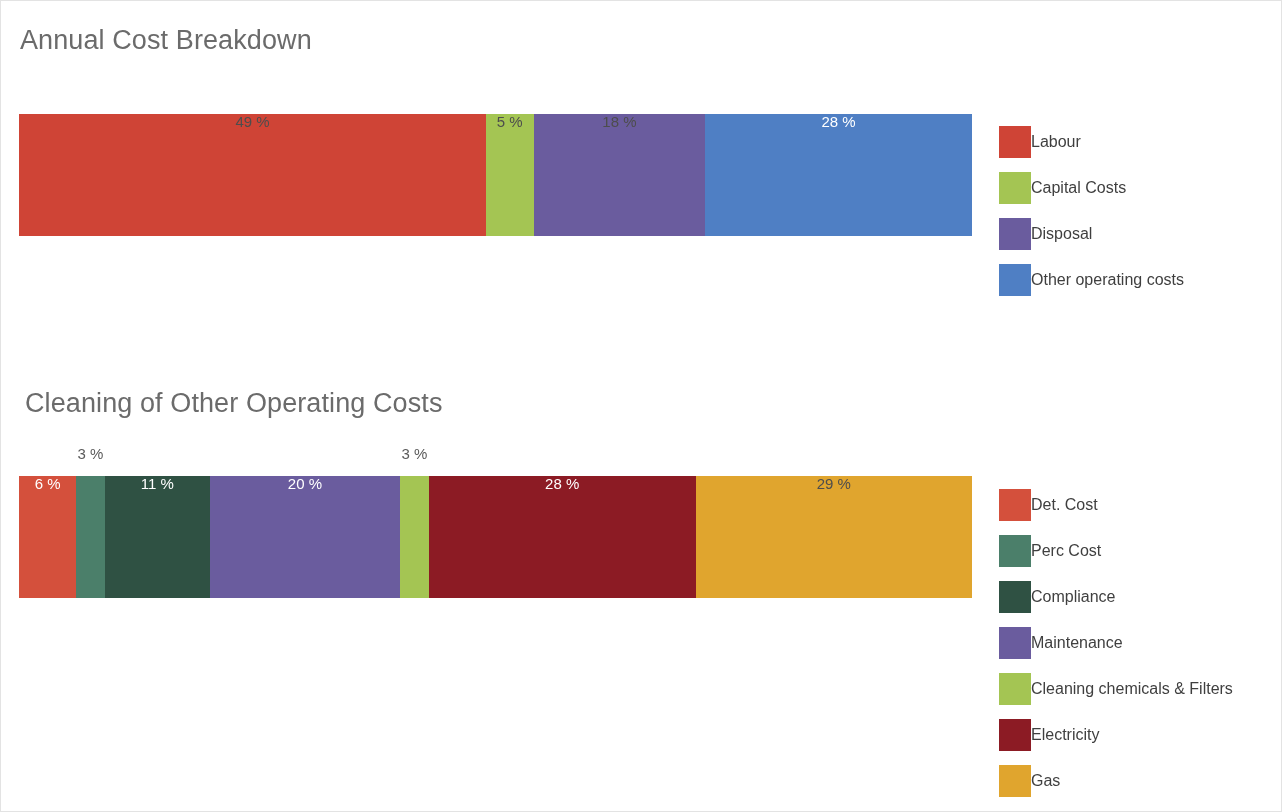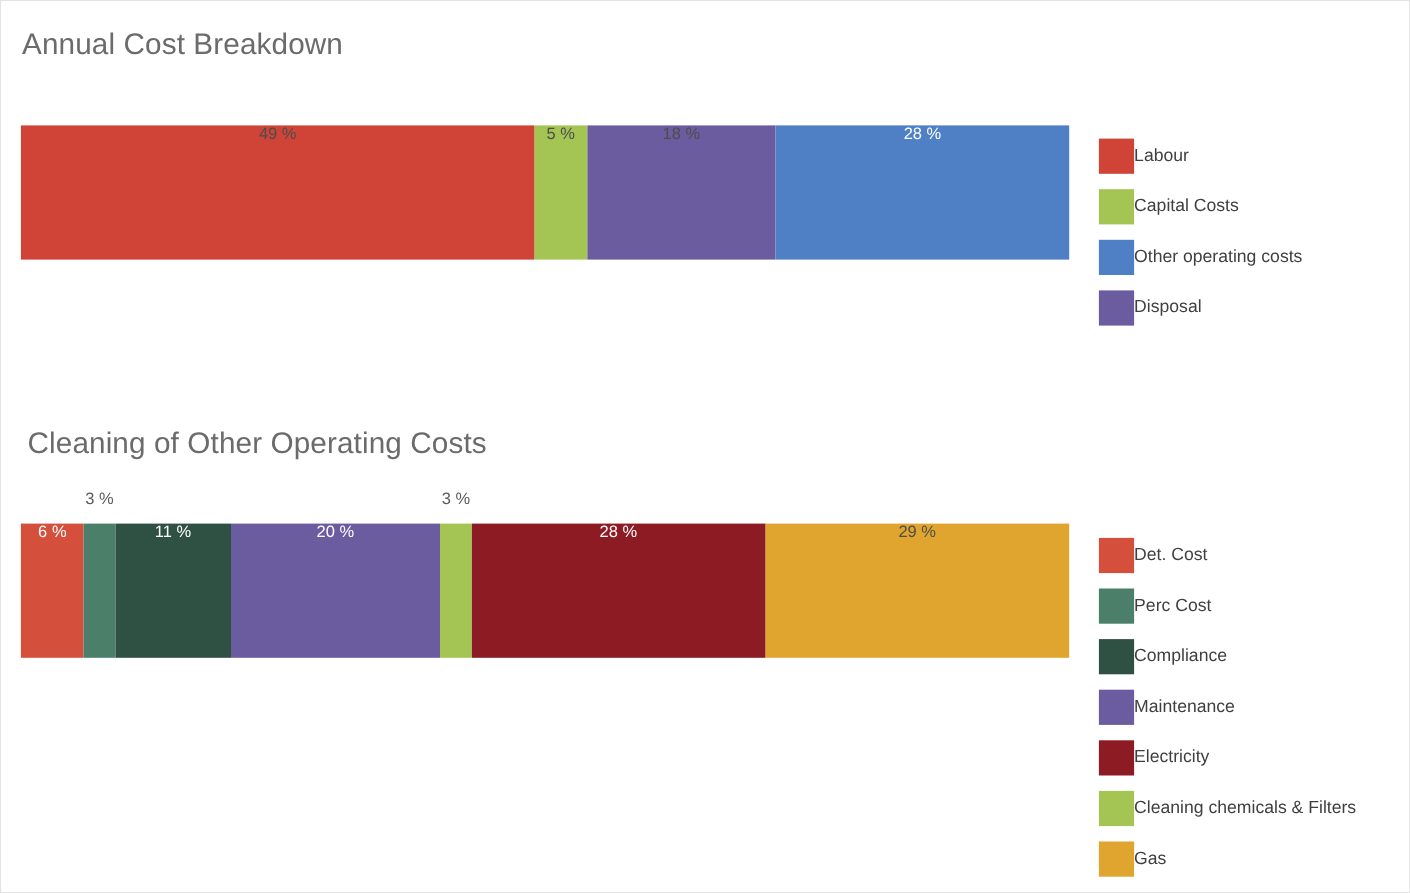--- a/index.html
+++ b/index.html
@@ -121,26 +121,26 @@
   <div id="legend-1" class="legend">
       <div class="legend-item">
         <span class="legend-swatch" style="background: rgb(207, 68, 54);"></span>
         <span class="legend-label">Labour</span>
       </div>
       <div class="legend-item">
         <span class="legend-swatch" style="background: rgb(164, 197, 83);"></span>
         <span class="legend-label">Capital Costs</span>
       </div>
       <div class="legend-item">
+        <span class="legend-swatch" style="background: rgb(106, 92, 158);"></span>
+        <span class="legend-label">Disposal</span>
+      </div>
+      <div class="legend-item">
         <span class="legend-swatch" style="background: rgb(79, 127, 196);"></span>
         <span class="legend-label">Other operating costs</span>
-      </div>
-      <div class="legend-item">
-        <span class="legend-swatch" style="background: rgb(106, 92, 158);"></span>
-        <span class="legend-label">Disposal</span>
       </div>
     </div>
 
   <div id="title-2" class="chart-title">Cleaning of Other Operating Costs</div>
 
   <div id="callouts-2">
       <div class="callout" style="left: 89.475px; top: 444px;">3 %</div>
       <div class="callout" style="left: 413.495px; top: 444px;">3 %</div>
     </div>
 
@@ -175,26 +175,26 @@
       </div>
       <div class="legend-item">
         <span class="legend-swatch" style="background: rgb(47, 81, 67);"></span>
         <span class="legend-label">Compliance</span>
       </div>
       <div class="legend-item">
         <span class="legend-swatch" style="background: rgb(106, 92, 158);"></span>
         <span class="legend-label">Maintenance</span>
       </div>
       <div class="legend-item">
+        <span class="legend-swatch" style="background: rgb(164, 197, 83);"></span>
+        <span class="legend-label">Cleaning chemicals &amp; Filters</span>
+      </div>
+      <div class="legend-item">
         <span class="legend-swatch" style="background: rgb(140, 27, 36);"></span>
         <span class="legend-label">Electricity</span>
       </div>
       <div class="legend-item">
-        <span class="legend-swatch" style="background: rgb(164, 197, 83);"></span>
-        <span class="legend-label">Cleaning chemicals &amp; Filters</span>
-      </div>
-      <div class="legend-item">
         <span class="legend-swatch" style="background: rgb(224, 165, 46);"></span>
         <span class="legend-label">Gas</span>
       </div>
     </div>
 
 </div>
 
 </body></html>

